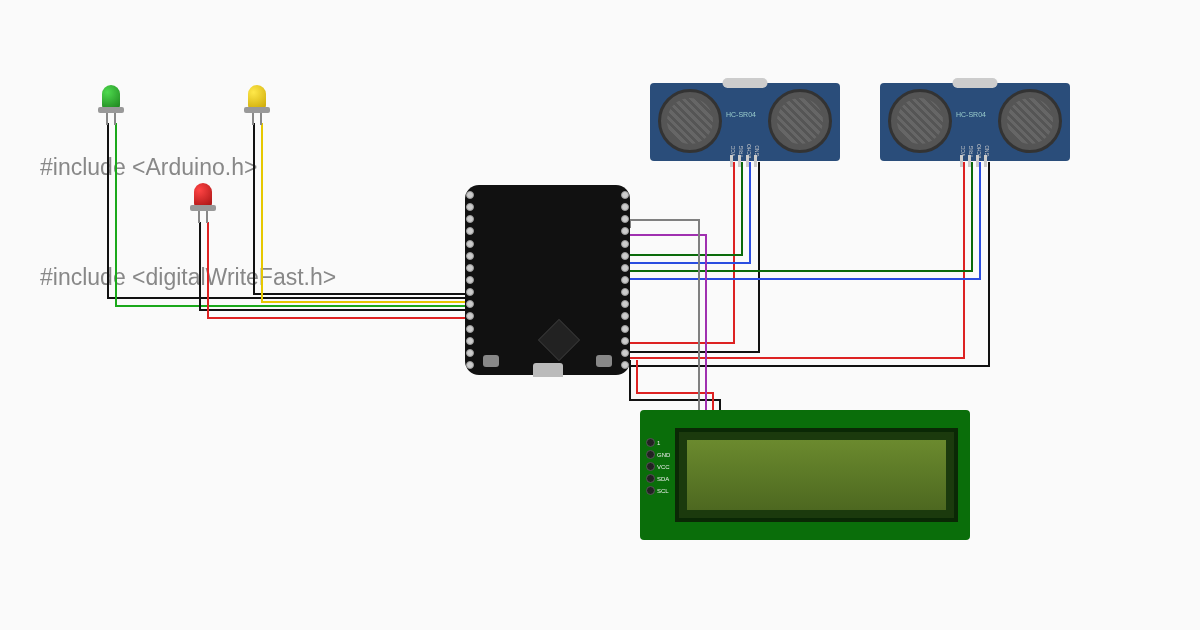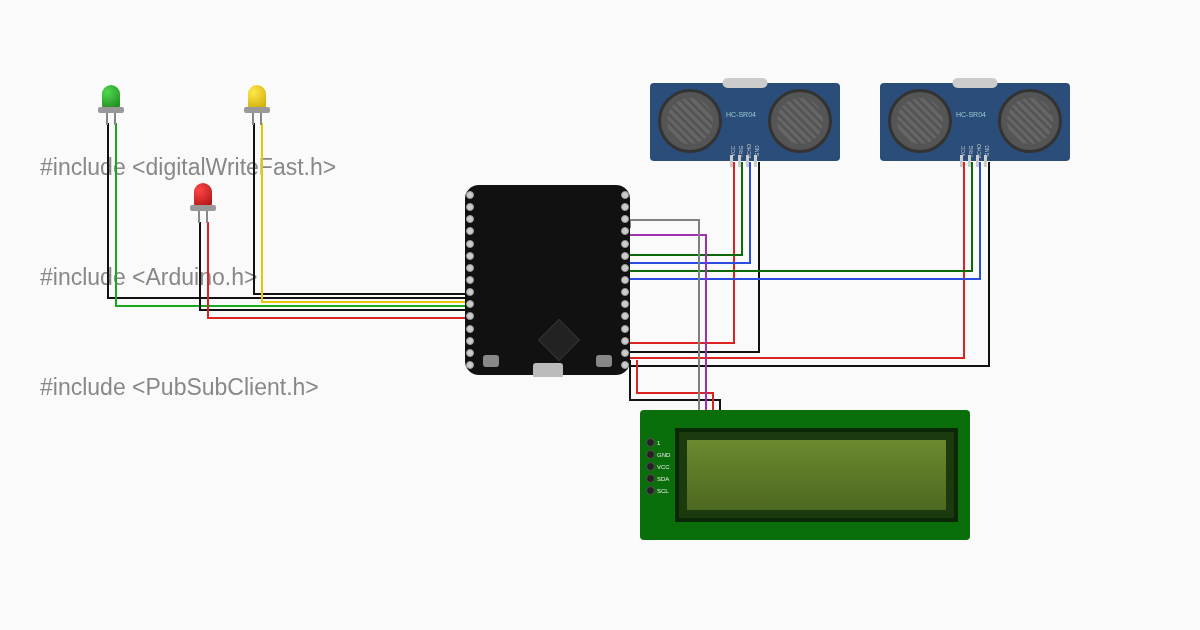--- a/index.html
+++ b/index.html
@@ -55,23 +55,22 @@
 .lcd-pin-dot { width: 9px; height: 9px; background: #222; border-radius: 50%; border: 1px solid #555; }
 .lcd-pin-lbl { font-size: 6px; color: #eee; }
 
 
 svg.wires { position: absolute; inset: 0; z-index: 2; pointer-events: none; }
 </style>
 </head>
 <body>
 
 <div class="code-overlay">
+  <span class="code-line">#include &lt;Arduino.h&gt;</span>
   <span class="code-line">#include &lt;digitalWriteFast.h&gt;</span>
-  <span class="code-line">#include &lt;Arduino.h&gt;</span>
-  <span class="code-line">#include &lt;PubSubClient.h&gt;</span>
   
   <span class="code-line"></span>
   
   
   <span class="code-line"></span>
   
   
 </div>
 
 <svg class="wires" width="1200" height="630">

